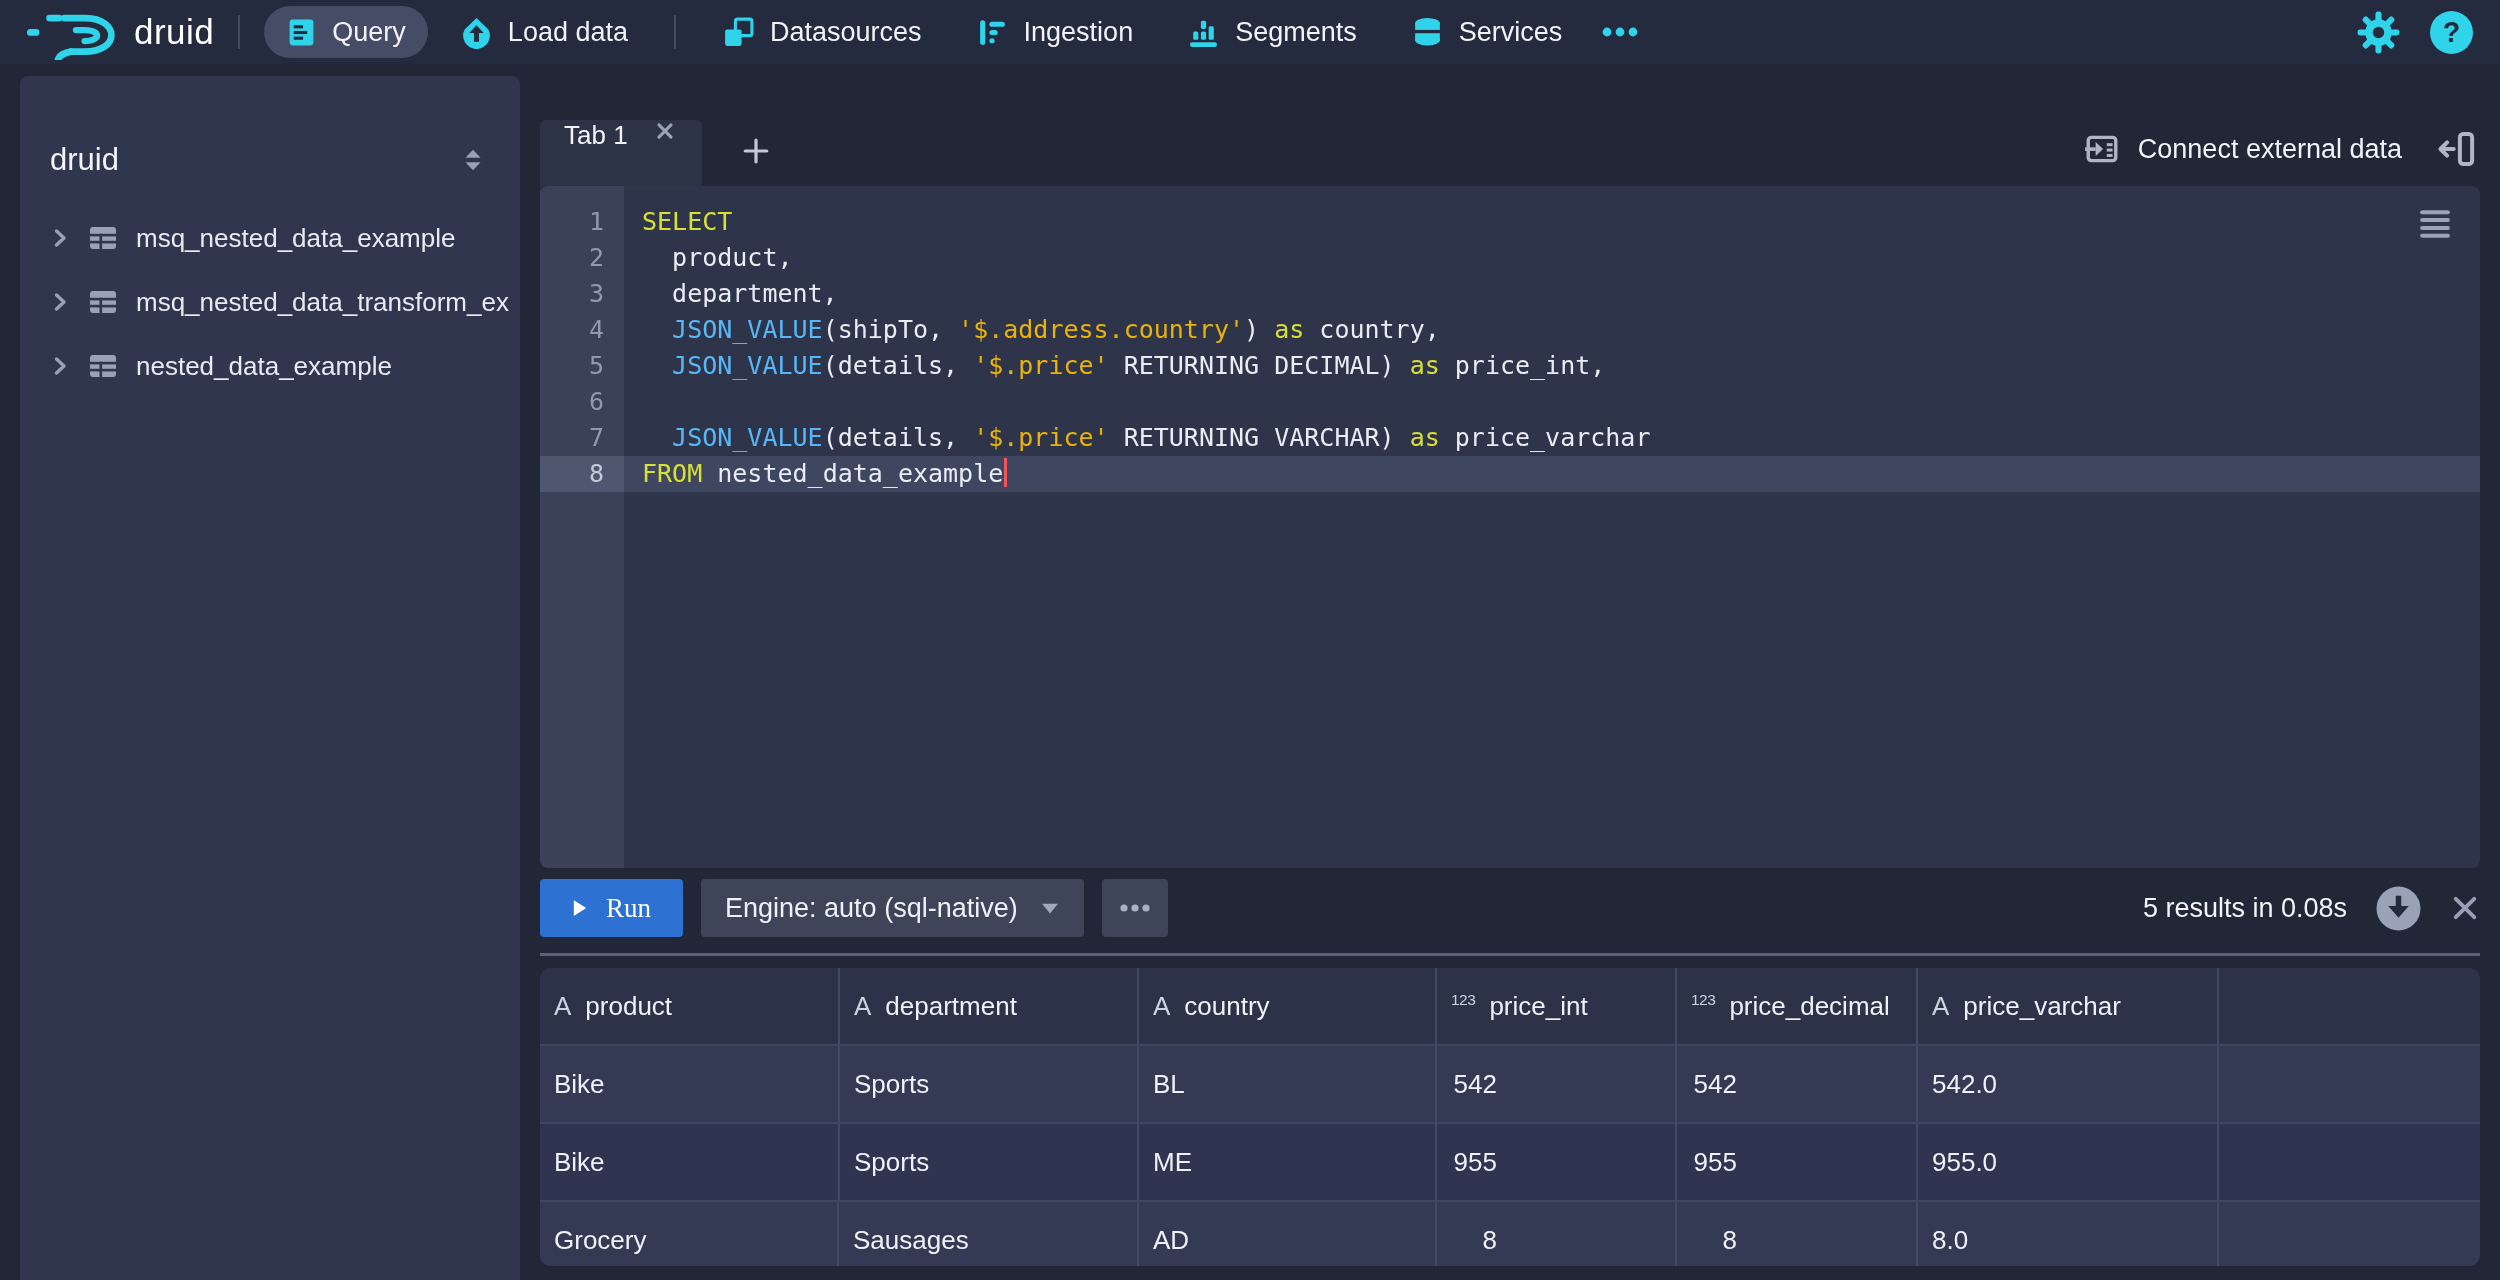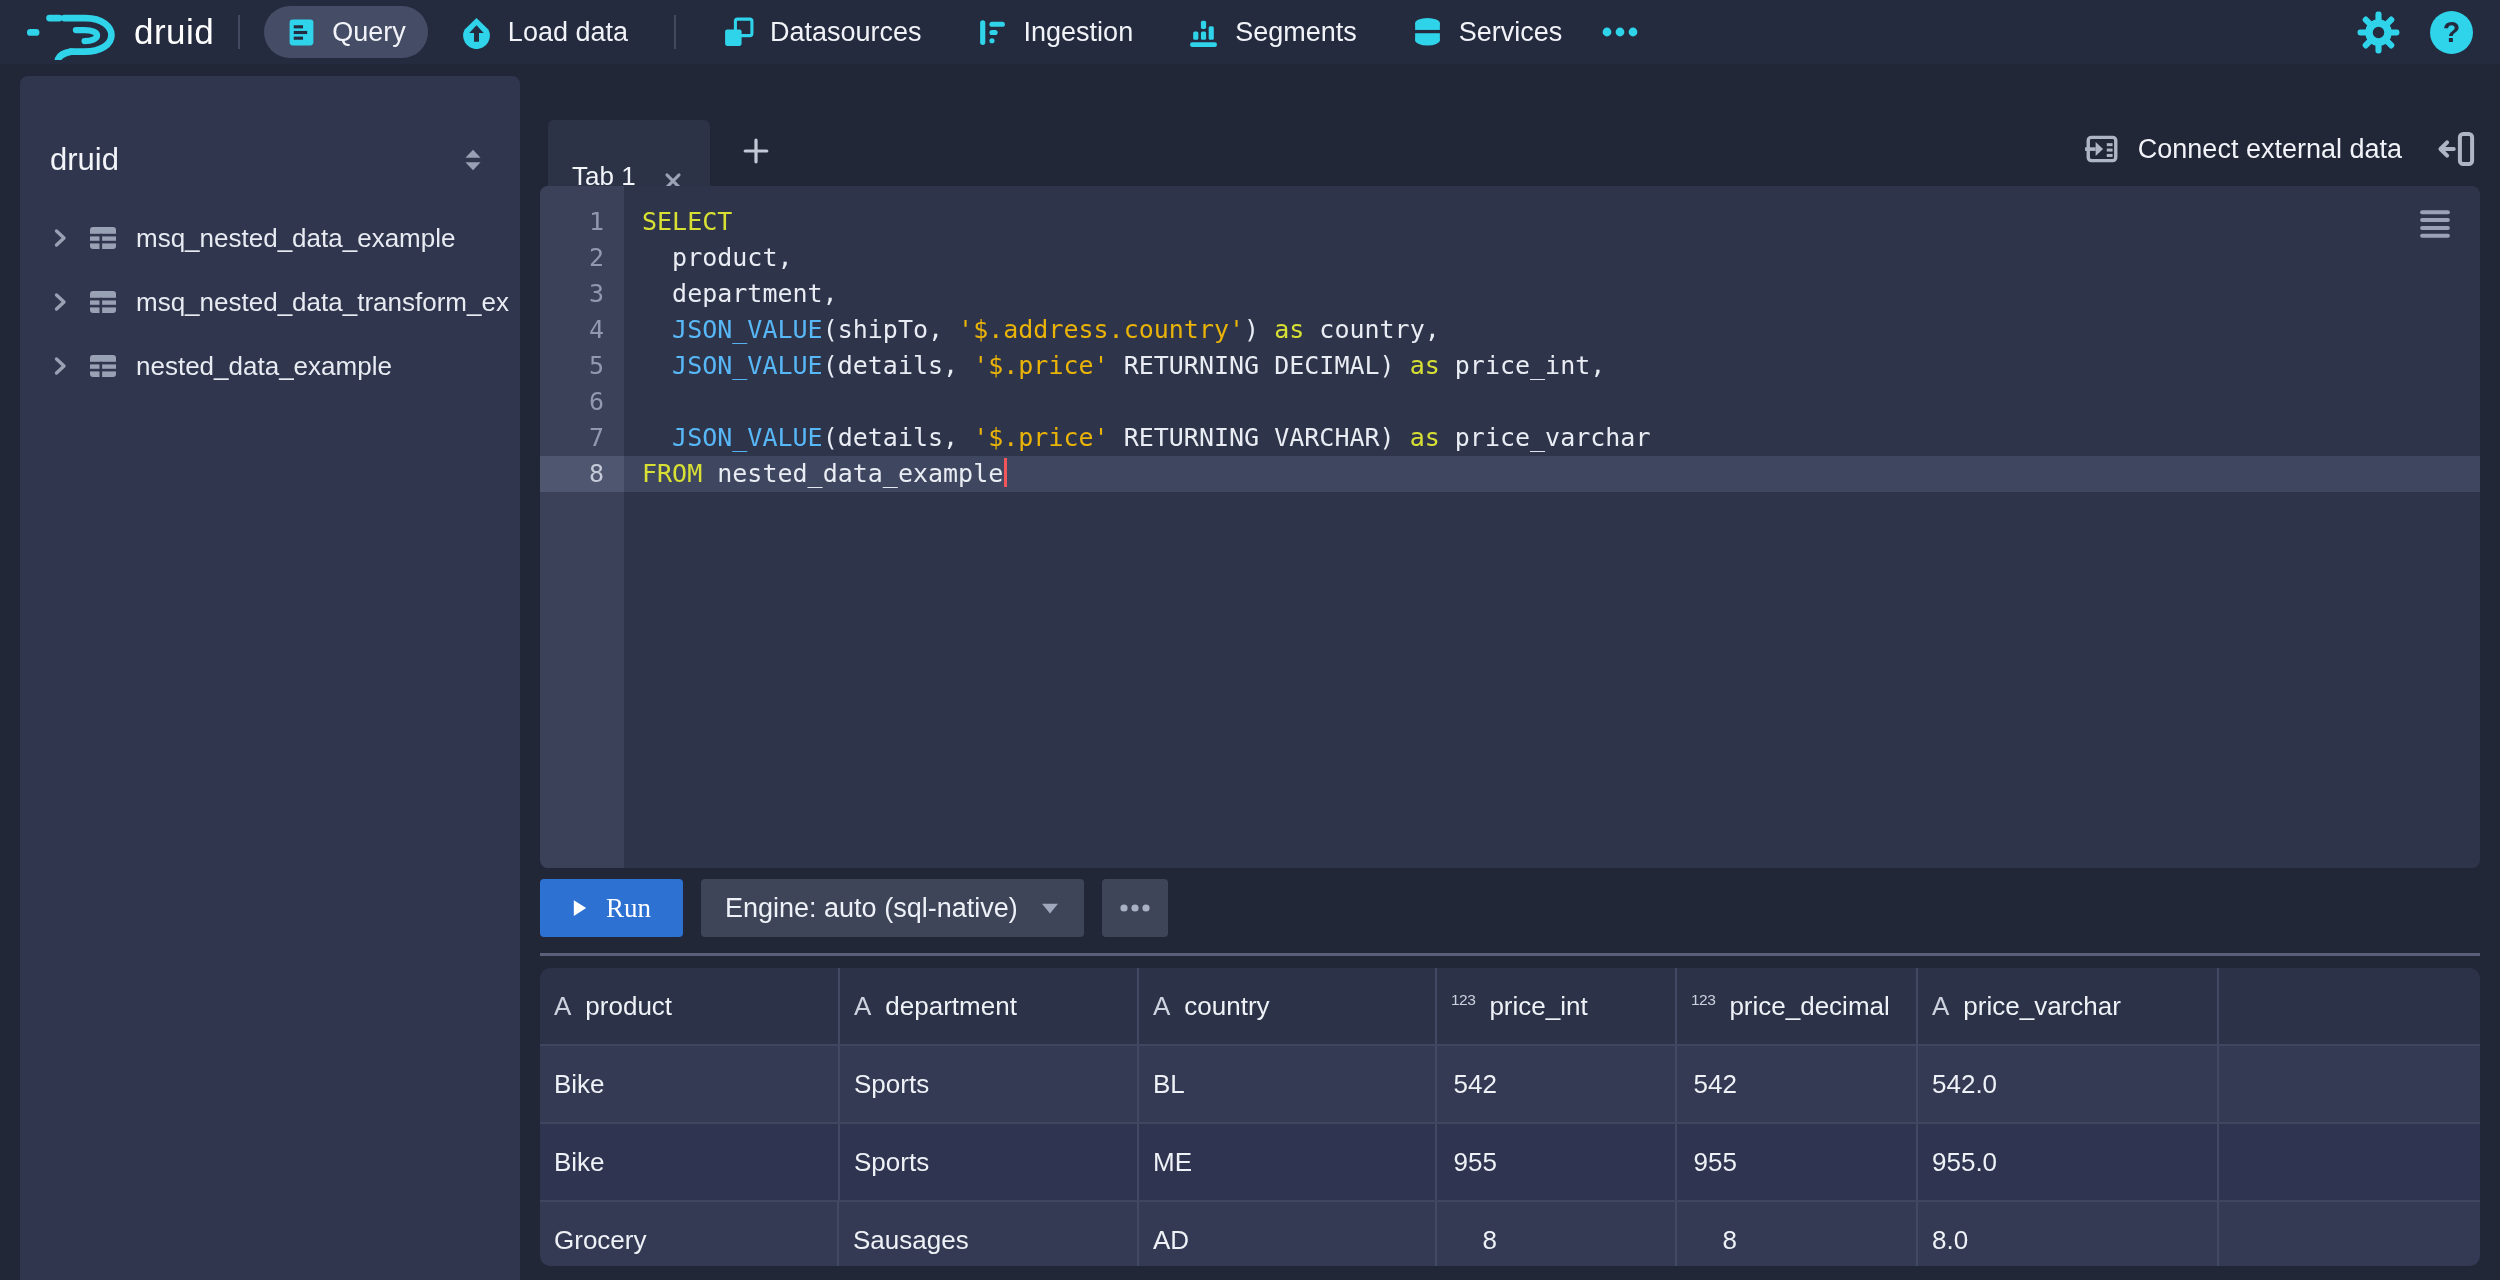--- a/index.html
+++ b/index.html
@@ -48,22 +48,22 @@
     font-size:26px; color:#e8ebf2; white-space:nowrap; overflow:hidden; cursor:pointer;
   }
   .tree-item .icon { flex:none; }
   .tree-label { overflow:hidden; }
 
   
   .tabbar { position:absolute; left:540px; top:120px; right:20px; height:62px; }
   .tab {
     position:absolute; left:0; top:0; height:76px; width:162px;
     background:#2c3346; border-radius:6px 6px 0 0; border-bottom:4px solid #b9c0cf;
-    display:flex; align-items:flex-end; gap:26px; padding:0 18px 0 24px;
-    font-size:26px; color:#f2f4f9; cursor:pointer;margin-left:8px;
+    display:flex; align-items:flex-start; gap:26px; padding:0 18px 0 24px;
+    font-size:26px; color:#f2f4f9; cursor:pointer;
   }
   .tab-close { cursor:pointer; display:flex; }
   .tab-plus { position:absolute; left:192px; top:9px; width:48px; height:44px;
     display:flex; align-items:center; justify-content:center; cursor:pointer; }
   .tab-right { position:absolute; right:4px; top:0; height:58px; display:flex; align-items:center; gap:34px; }
   .connect-btn { display:flex; align-items:center; gap:18px; font-size:27px; color:#f1f3f8; cursor:pointer; }
   .panel-toggle { cursor:pointer; display:flex; }
 
   
   .editor {
@@ -414,20 +414,35 @@
     </div>
     <div class="more-btn">
       <span class="icon">
         <svg width="32" height="10" viewBox="0 0 32 10">
             <circle cx="5" cy="5" r="3.6" fill="currentColor"></circle>
             <circle cx="16" cy="5" r="3.6" fill="currentColor"></circle>
             <circle cx="27" cy="5" r="3.6" fill="currentColor"></circle>
           </svg>
       </span>
     </div>
+    <div class="runbar-right">
+      <span class="results-info">5 results in 0.08s</span>
+      <span class="icon">
+        <svg width="47" height="47" viewBox="0 0 46 46">
+          <circle cx="23" cy="23" r="21.5" fill="#9aa2b8"></circle>
+          <rect x="20.3" y="10.5" width="5.4" height="12" fill="#242b3e"></rect>
+          <path d="M13 20.5 H33 L23 32 Z" fill="#242b3e"></path>
+        </svg>
+      </span>
+      <span class="icon">
+        <svg width="30" height="30" viewBox="0 0 26 26">
+            <path d="M5 5 L21 21 M21 5 L5 21" stroke="#98a0b6" stroke-width="3.4" stroke-linecap="round"></path>
+          </svg>
+      </span>
+    </div>
   </div>
   <div class="run-divider"></div>
 
   <div class="results">
       <div class="trow thead">
         <div class="tcell" style="width: 300px;">
           <span class="type-ic str-t">A</span>
           <span>product</span>
         </div>
         <div class="tcell" style="width: 299px;">

